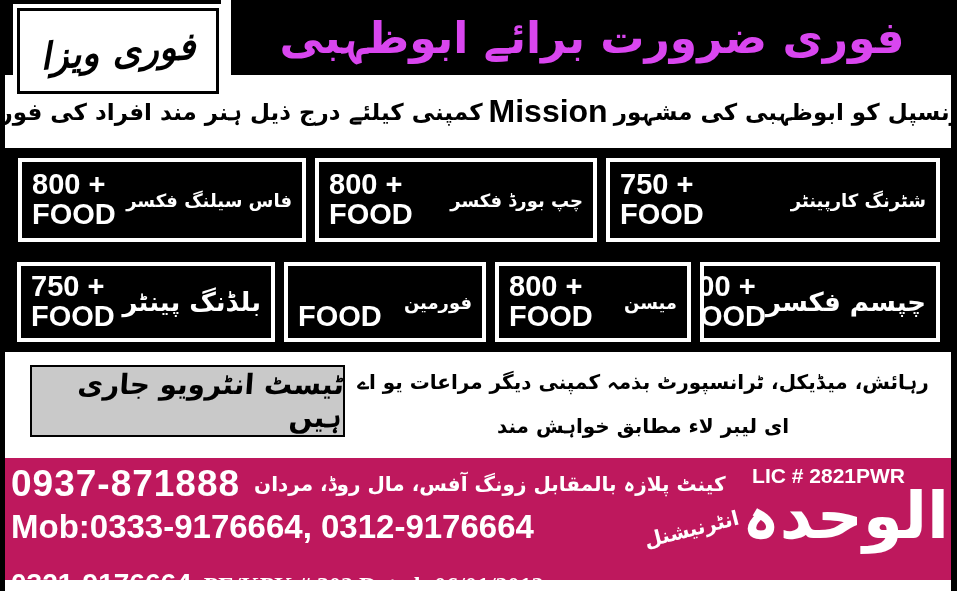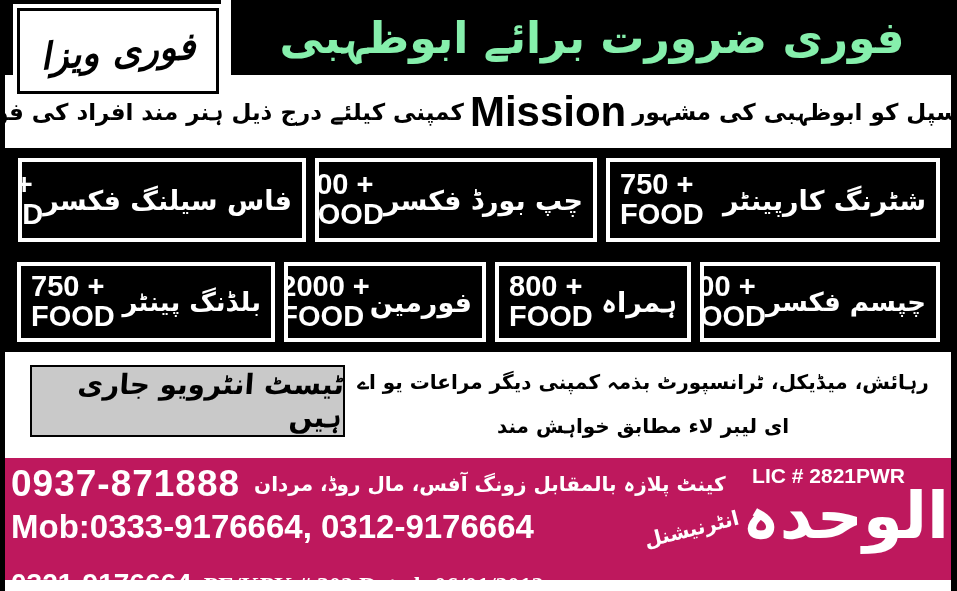--- a/index.html
+++ b/index.html
@@ -8,49 +8,49 @@
     position:relative; width:957px; height:591px; margin:0 auto;
     background:#ffffff; overflow:hidden;
     border-left:5px solid #000; border-right:6px solid #000;
     color:#000;
   }
   
   .header { position:relative; height:75px; background:#000; }
   .main-title {
     position:absolute; right:4px; top:2px; width:710px; height:71px;
     display:flex; align-items:center; justify-content:center;
-    color:#86efac; font-weight:bold; font-size:44px; direction:rtl; white-space:nowrap;
+    color:#d946ef; font-weight:bold; font-size:44px; direction:rtl; white-space:nowrap;
   }
   .header-gap { position:absolute; left:216px; top:0; width:10px; height:75px; background:#fff; }
   .visa-box {
     position:absolute; left:12px; top:8px; width:202px; height:86px;
     background:#fff; border:3px solid #000; box-shadow:0 0 0 4px #fff;
     display:flex; align-items:center; justify-content:center; z-index:5;
   }
   .visa-text { font-size:37px; font-weight:bold; font-style:italic; transform:rotate(-4deg); direction:rtl; }
   
   .intro-row {
     height:73px; background:#fff; display:flex; align-items:center; justify-content:center;
     direction:rtl; gap:6px; padding:0 14px;
   }
   .intro-part { font-size:23px; font-weight:bold; white-space:nowrap; }
-  .mission-word { font-family:"Liberation Sans", sans-serif; font-size:42px; font-weight:bold; direction:ltr; }
+  .mission-word { font-family:"Liberation Sans", sans-serif; font-size:32px; font-weight:bold; direction:ltr; }
   
   .jobs-band {
     background:#000; display:flex; direction:rtl; gap:9px;
     padding:10px 11px; align-items:stretch;
   }
   .band1 { height:104px; }
   .band2 { height:100px; }
   .job-box {
     background:#000; border:4px solid #fff; color:#fff;
     display:flex; direction:rtl; align-items:center; justify-content:space-between;
     padding:2px 10px; overflow:hidden;
   }
-  .job-title { font-size:27px; font-weight:bold; white-space:nowrap; }
+  .job-title { font-size:18px; font-weight:bold; white-space:nowrap; }
   .job-salary {
     direction:ltr; text-align:left; font-family:"Liberation Sans", sans-serif;
     font-weight:bold; font-size:29px; line-height:1.02; white-space:nowrap;
   }
   .b1 { width:334px; } .b2 { width:282px; } .b3 { width:288px; }
   .c1 { width:240px; } .c2 { width:196px; } .c3 { width:202px; } .c4 { width:258px; }
   .c1 .job-title, .c4 .job-title { font-size:26px; }
   
   .terms-row { position:relative; height:106px; background:#fff; }
   .terms-text {
@@ -128,30 +128,30 @@
 
   <div class="jobs-band band2">
     <div class="job-box c1">
       <span class="job-title">چپسم فکسر</span>
       <span class="job-salary">
         <span>800 +</span><br>
         <span>FOOD</span>
       </span>
     </div>
     <div class="job-box c2">
-      <span class="job-title">ہمراہ</span>
+      <span class="job-title">میسن</span>
       <span class="job-salary">
         <span>800 +</span><br>
         <span>FOOD</span>
       </span>
     </div>
     <div class="job-box c3">
       <span class="job-title">فورمین</span>
       <span class="job-salary">
-        <span>2000 +</span><br>
+        <br>
         <span>FOOD</span>
       </span>
     </div>
     <div class="job-box c4">
       <span class="job-title">بلڈنگ پینٹر</span>
       <span class="job-salary">
         <span>750 +</span><br>
         <span>FOOD</span>
       </span>
     </div>

